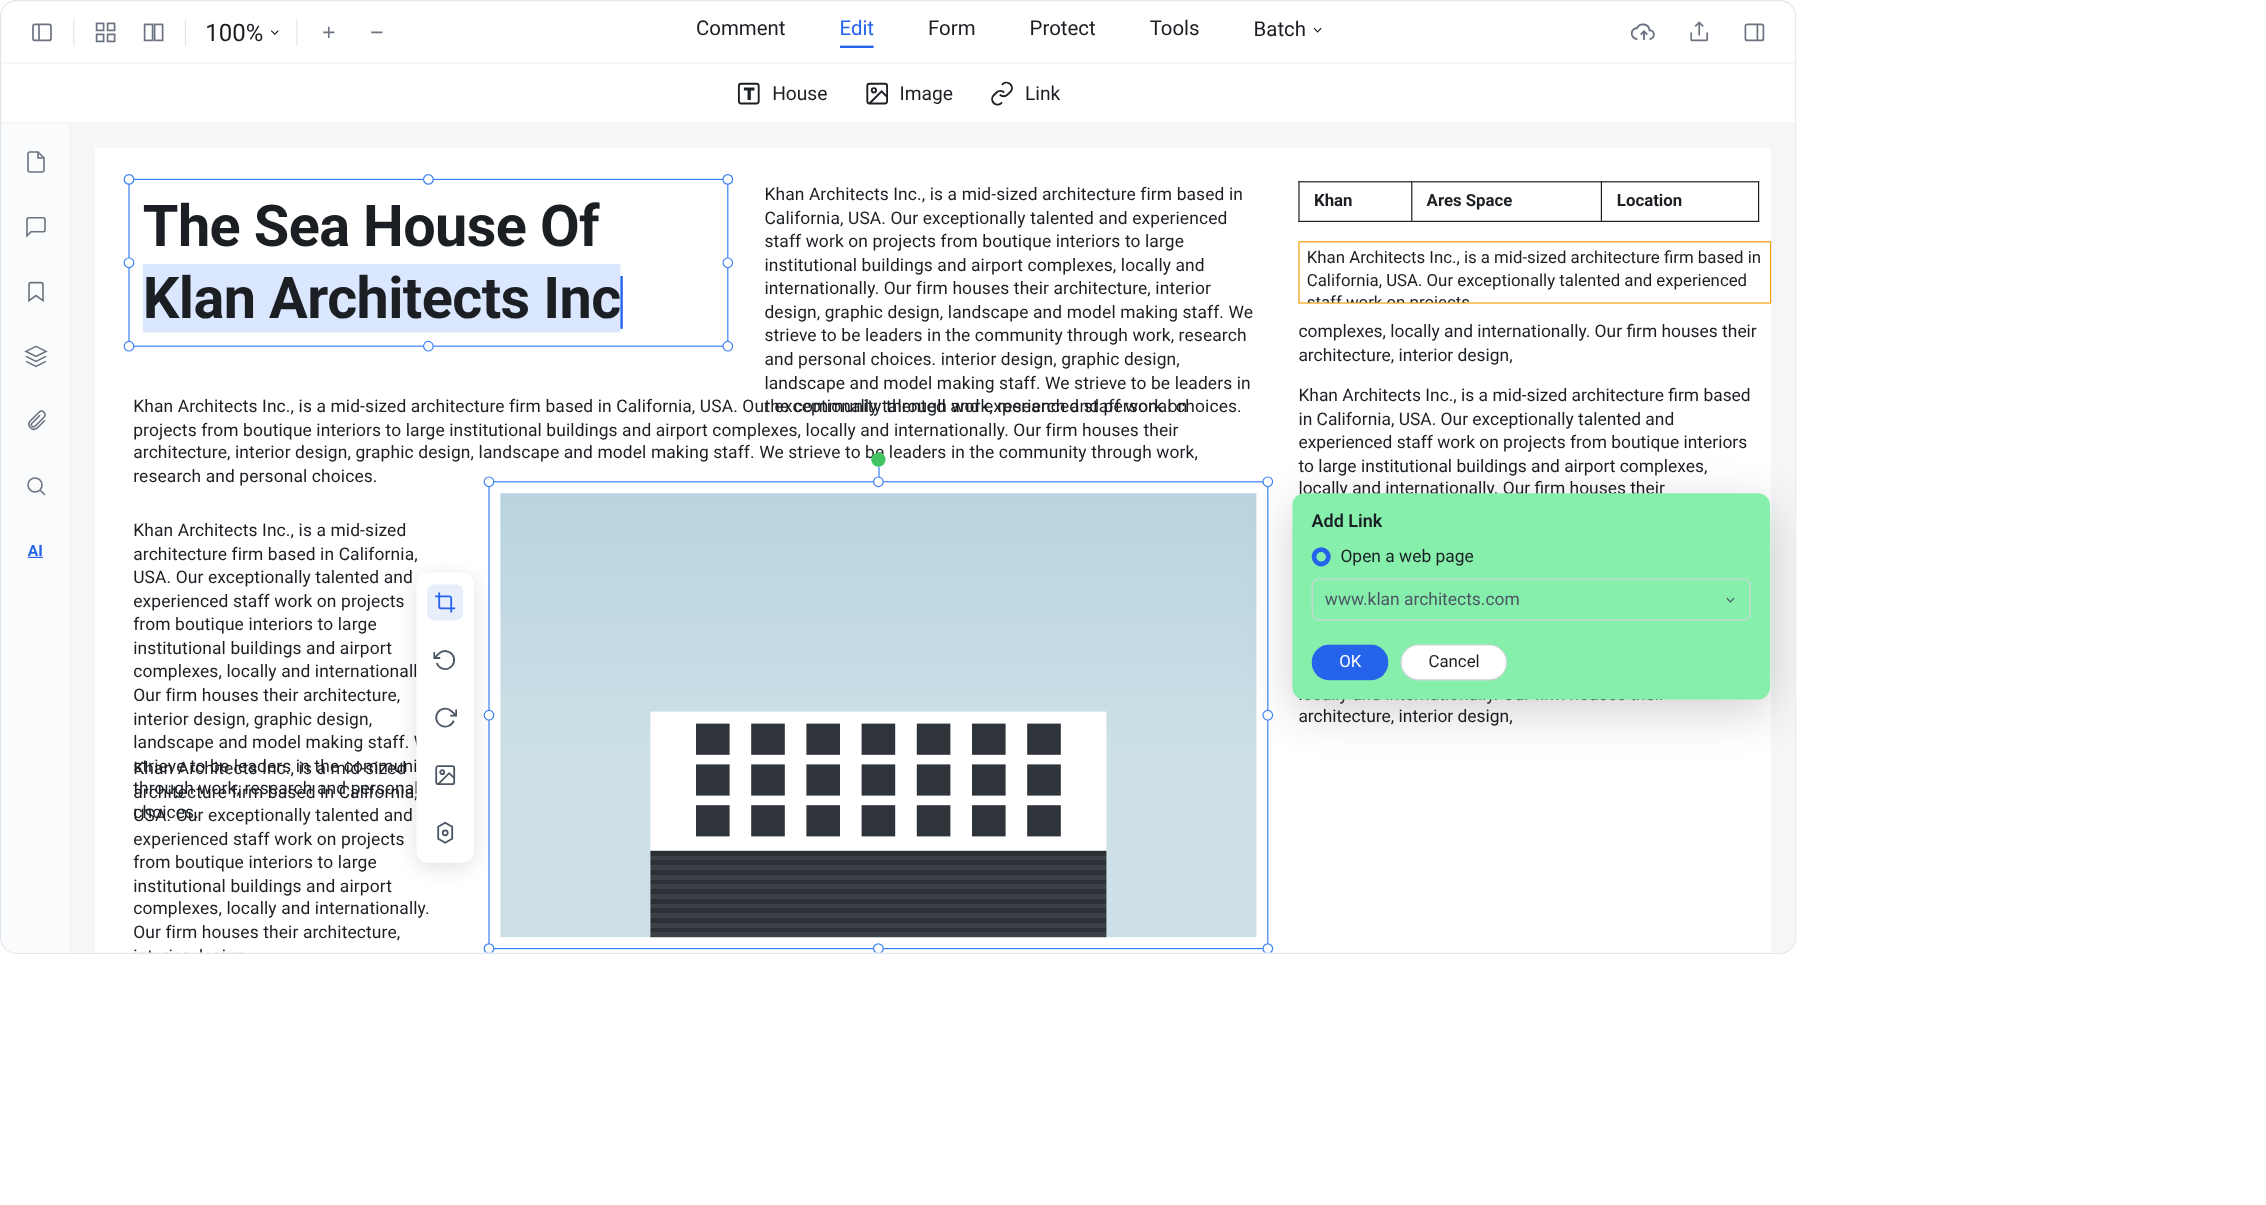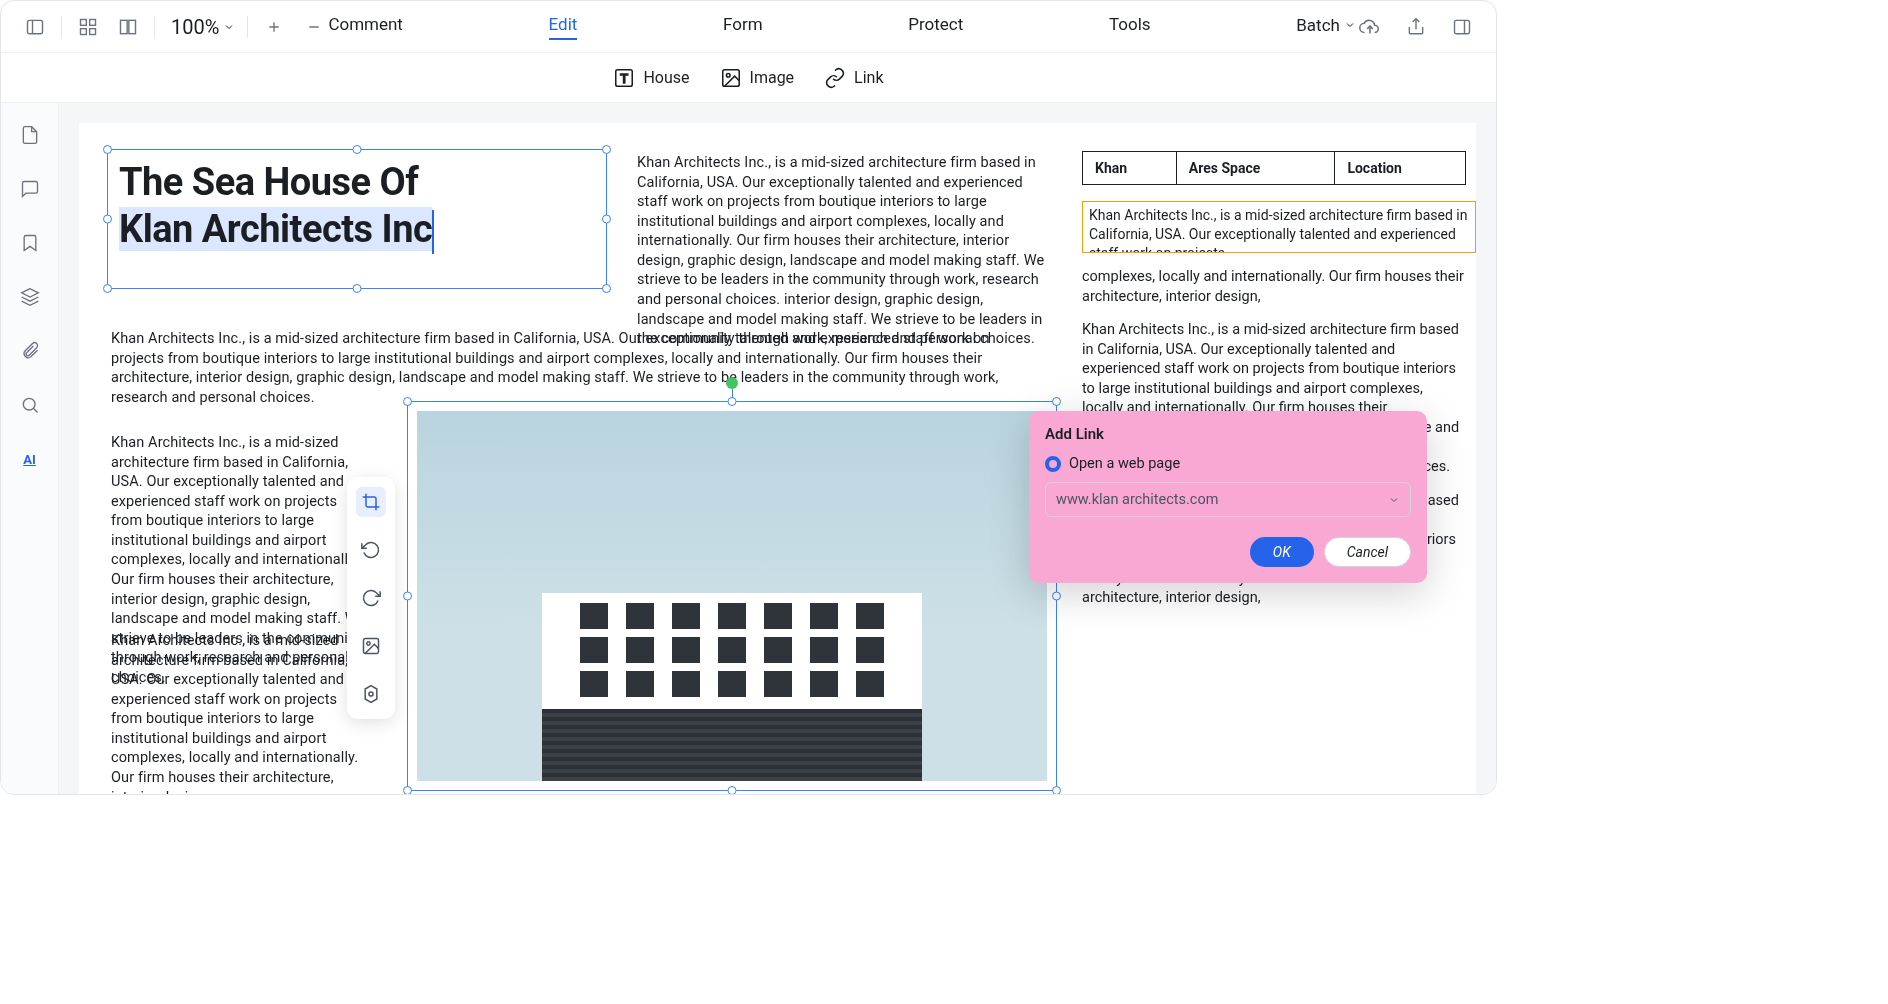--- a/index.html
+++ b/index.html
@@ -9,21 +9,21 @@
 body { transform: none; width: 1497px; height: 795px; }
 
 .app { width: 100%; height: 100%; display: flex; flex-direction: column; border: 1px solid #e2e5e9; border-radius: 14px; overflow: hidden; }
 
 
 .topbar { height: 52px; display: flex; align-items: center; padding: 0 20px; border-bottom: 1px solid #eef0f2; }
 .topbar-left { display: flex; align-items: center; gap: 12px; }
 .icon-btn { width: 28px; height: 28px; display: inline-flex; align-items: center; justify-content: center; color: #6b7280; cursor: pointer; border-radius: 4px; }
 .divider { width: 1px; height: 22px; background: #e2e5e9; }
 .zoom { display: flex; align-items: center; gap: 4px; color: #1b1f23; font-size: 20px; margin-left: 4px; }
-.topbar-tabs { flex: 1; display: flex; justify-content: space-between; gap: 45px; }
+.topbar-tabs { flex: 1; display: flex; justify-content: center; gap: 45px; }
 .tab { font-size: 17px; color: #1b1f23; cursor: pointer; padding-bottom: 4px; }
 .tab.active { color: #2563eb; border-bottom: 2px solid #2563eb; }
 .topbar-right { display: flex; gap: 18px; }
 
 
 .subbar { height: 50px; display: flex; align-items: center; justify-content: center; gap: 30px; border-bottom: 1px solid #eef0f2; }
 .subbtn { display: flex; align-items: center; gap: 8px; font-size: 16px; color: #1b1f23; cursor: pointer; }
 .subbtn svg { width: 22px; height: 22px; }
 
 
@@ -32,21 +32,21 @@
 .leftbar .icon-btn { color: #6b7280; text-decoration: underline; }
 .leftbar .ai { color: #2563eb; font-weight: 700; font-size: 13px; }
 
 .canvas-wrap { flex: 1; position: relative; background: #f4f6f8; padding: 20px 0 0 0; overflow: hidden; }
 .page { background: #fff; margin: 0 20px; height: 100%; padding: 26px 28px 0 28px; position: relative; }
 
 
 .sel-box { position: absolute; border: 1.5px solid #3b82f6; }
 .sel-handle { position: absolute; width: 9px; height: 9px; background: #fff; border: 1.5px solid #3b82f6; border-radius: 50%; }
 .title-box { left: 28px; top: 26px; width: 500px; height: 140px; }
-.page h1 { position: absolute; left: 40px; top: 36px; font-size: 38px; line-height: 1.24; font-weight: 700; letter-spacing: -0.5px; }
+.page h1 { position: absolute; left: 40px; top: 36px; font-size: 48px; line-height: 1.24; font-weight: 700; letter-spacing: -0.5px; }
 .highlight { background: #dbe6ff; }
 .caret { display:inline-block; width:2px; height:44px; background:#2563eb; vertical-align:middle; }
 
 .para { position: absolute; font-size: 14.5px; line-height: 1.35; color: #1b1f23; letter-spacing: 0.1px; }
 .para.p1 { left: 558px; top: 30px; width: 410px; }
 .para.p2 { left: 32px; top: 206px; width: 908px; }
 .para.p3 { left: 32px; top: 310px; width: 256px; }
 .para.p4 { left: 32px; top: 508px; width: 256px; }
 
 
@@ -65,26 +65,26 @@
 .img-toolbar .tb.active { background:#e8eefc; color:#2563eb; }
 
 
 .right-col { position:absolute; right:0; top:28px; width:394px; }
 .tbl { width: 384px; border:1px solid #1b1f23; border-collapse:collapse; font-size:14px; }
 .tbl th, .tbl td { border:1px solid #1b1f23; padding:8px 12px; text-align:left; }
 .tbl th { font-weight:700; }
 .linked-text { border:1px solid #f59e0b; padding:4px 6px; margin-top:16px; font-size:14px; line-height:1.35; height:52px; overflow:hidden; }
 
 
-.popover { position:absolute; left:950px; top:288px; width:398px; background:#f9a8d4; border-radius:10px; box-shadow:0 10px 40px rgba(0,0,0,.18); padding:14px 16px 16px; font-size:14.5px; }
+.popover { position:absolute; left:998px; top:288px; width:398px; background:#86efac; border-radius:10px; box-shadow:0 10px 40px rgba(0,0,0,.18); padding:14px 16px 16px; font-size:14.5px; }
 .popover h4 { font-size:15px; font-weight:600; margin-bottom:12px; }
 .radio-row { display:flex; align-items:center; gap:8px; margin-bottom:10px; }
 .radio { width:16px; height:16px; border-radius:50%; border:4px solid #2563eb; }
 .combo { width:100%; border:1px solid #d1d5db; border-radius:6px; padding:8px 10px; display:flex; justify-content:space-between; align-items:center; color:#4b5563; }
-.pop-actions { display:flex; justify-content:flex-end; gap:10px; margin-top:20px;font-style:italic; }
+.pop-actions { display:flex; justify-content:flex-start; gap:10px; margin-top:20px; }
 .btn { padding:6px 22px; border-radius:999px; font-size:14px; cursor:pointer; border:1px solid transparent; }
 .btn-primary { background:#2563eb; color:#fff; }
 .btn-secondary { background:#fff; color:#1b1f23; border-color:#d1d5db; }
 
 
 .h-tl{top:-5px;left:-5px}.h-tr{top:-5px;right:-5px}.h-bl{bottom:-5px;left:-5px}.h-br{bottom:-5px;right:-5px}
 .h-t{top:-5px;left:50%;transform:translateX(-50%)}.h-b{bottom:-5px;left:50%;transform:translateX(-50%)}
 .h-l{left:-5px;top:50%;transform:translateY(-50%)}.h-r{right:-5px;top:50%;transform:translateY(-50%)}
 
 .rpara5 { margin-top: 170px; }

